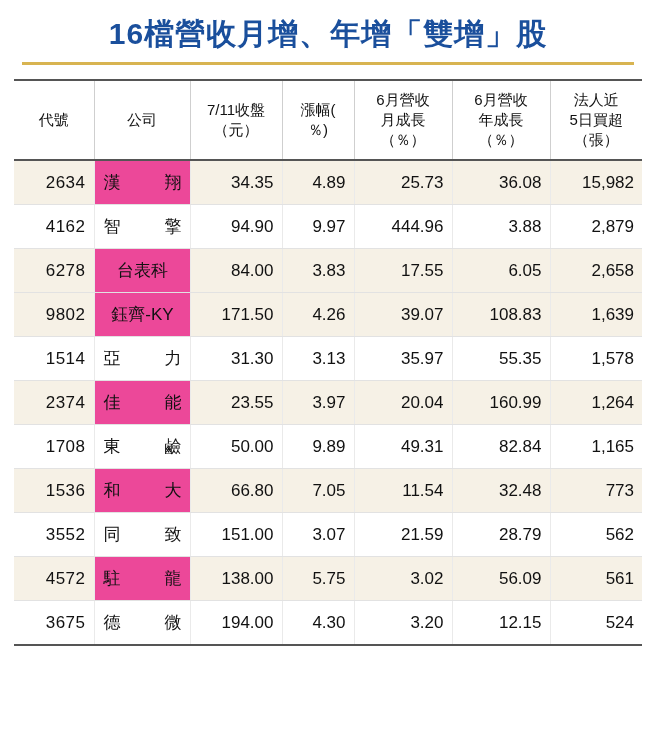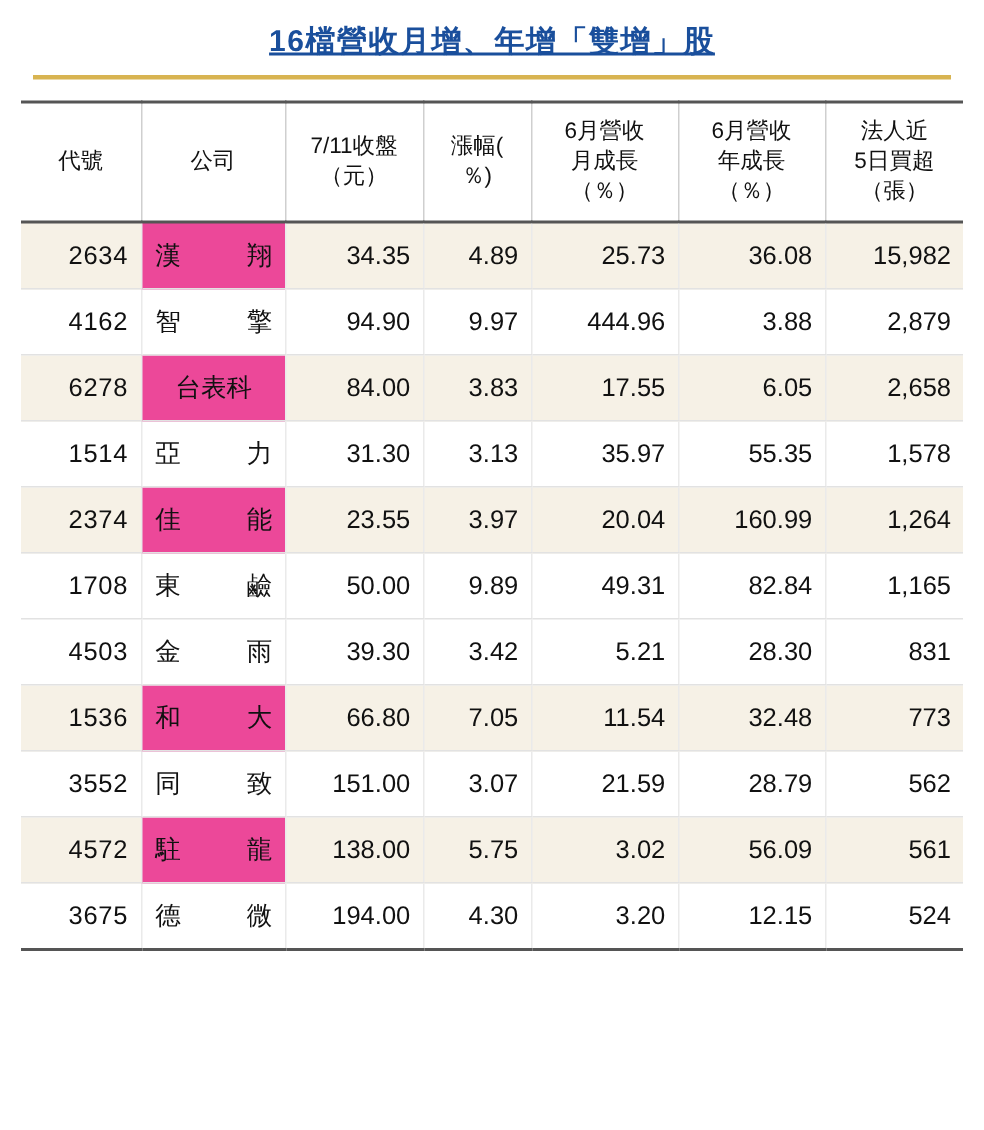--- a/index.html
+++ b/index.html
@@ -20,26 +20,25 @@
     height: 753px;
     box-sizing: border-box;
     padding: 0 14px;
   }
   .title-wrap {
     text-align: center;
     padding-top: 16px;
     padding-bottom: 8px;
   }
   .title {
-    font-size: 20px;
+    font-size: 30px;
     font-weight: bold;
     color: #1a4f9c;
     letter-spacing: 1px;
     line-height: 1.2;
-    text-decoration: underline;
   }
   .title-rule {
     margin: 10px 8px 0 8px;
     height: 3px;
     background: #d8b451;
   }
   table.stock {
     width: 628px;
     border-collapse: collapse;
     table-layout: fixed;
@@ -185,20 +184,29 @@
         </tr>
         <tr class="alt">
           <td class="cell-code">6278</td>
           <td class="cell-name"><span class="nm plain">台表科</span></td>
           <td class="cell-num">84.00</td>
           <td class="cell-num">3.83</td>
           <td class="cell-num">17.55</td>
           <td class="cell-num">6.05</td>
           <td class="cell-num">2,658</td>
         </tr>
+        <tr class="alt">
+          <td class="cell-code">9802</td>
+          <td class="cell-name"><span class="nm plain">鈺齊-KY</span></td>
+          <td class="cell-num">171.50</td>
+          <td class="cell-num">4.26</td>
+          <td class="cell-num">39.07</td>
+          <td class="cell-num">108.83</td>
+          <td class="cell-num">1,639</td>
+        </tr>
         <tr>
           <td class="cell-code">1514</td>
           <td class="cell-name"><span class="nm">亞 力</span></td>
           <td class="cell-num">31.30</td>
           <td class="cell-num">3.13</td>
           <td class="cell-num">35.97</td>
           <td class="cell-num">55.35</td>
           <td class="cell-num">1,578</td>
         </tr>
         <tr class="alt">
@@ -212,29 +220,20 @@
         </tr>
         <tr>
           <td class="cell-code">1708</td>
           <td class="cell-name"><span class="nm">東 鹼</span></td>
           <td class="cell-num">50.00</td>
           <td class="cell-num">9.89</td>
           <td class="cell-num">49.31</td>
           <td class="cell-num">82.84</td>
           <td class="cell-num">1,165</td>
         </tr>
-        <tr>
-          <td class="cell-code">4503</td>
-          <td class="cell-name"><span class="nm">金 雨</span></td>
-          <td class="cell-num">39.30</td>
-          <td class="cell-num">3.42</td>
-          <td class="cell-num">5.21</td>
-          <td class="cell-num">28.30</td>
-          <td class="cell-num">831</td>
-        </tr>
         <tr class="alt">
           <td class="cell-code">1536</td>
           <td class="cell-name"><span class="nm">和 大</span></td>
           <td class="cell-num">66.80</td>
           <td class="cell-num">7.05</td>
           <td class="cell-num">11.54</td>
           <td class="cell-num">32.48</td>
           <td class="cell-num">773</td>
         </tr>
         <tr>

